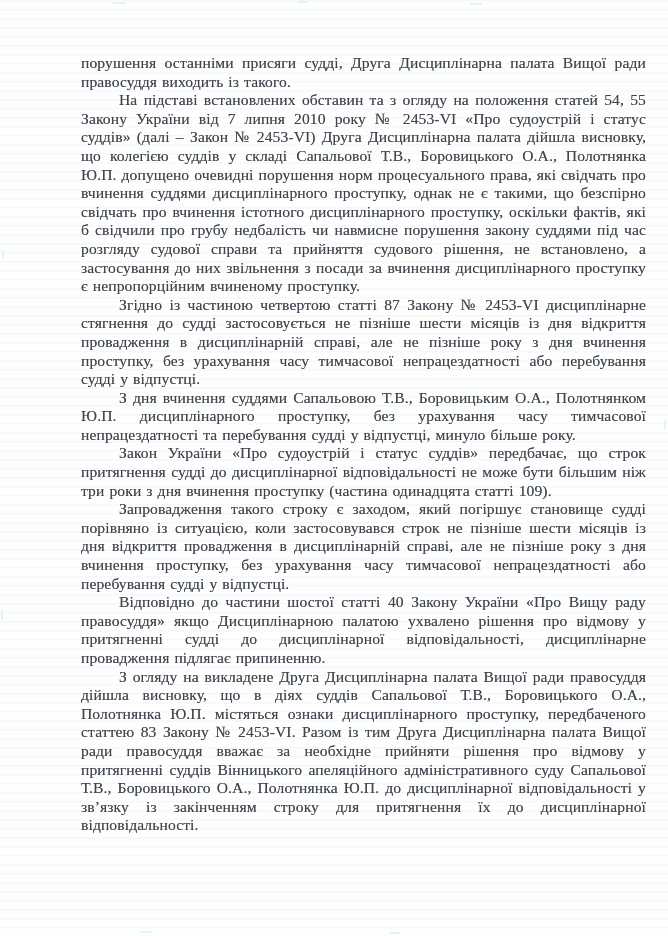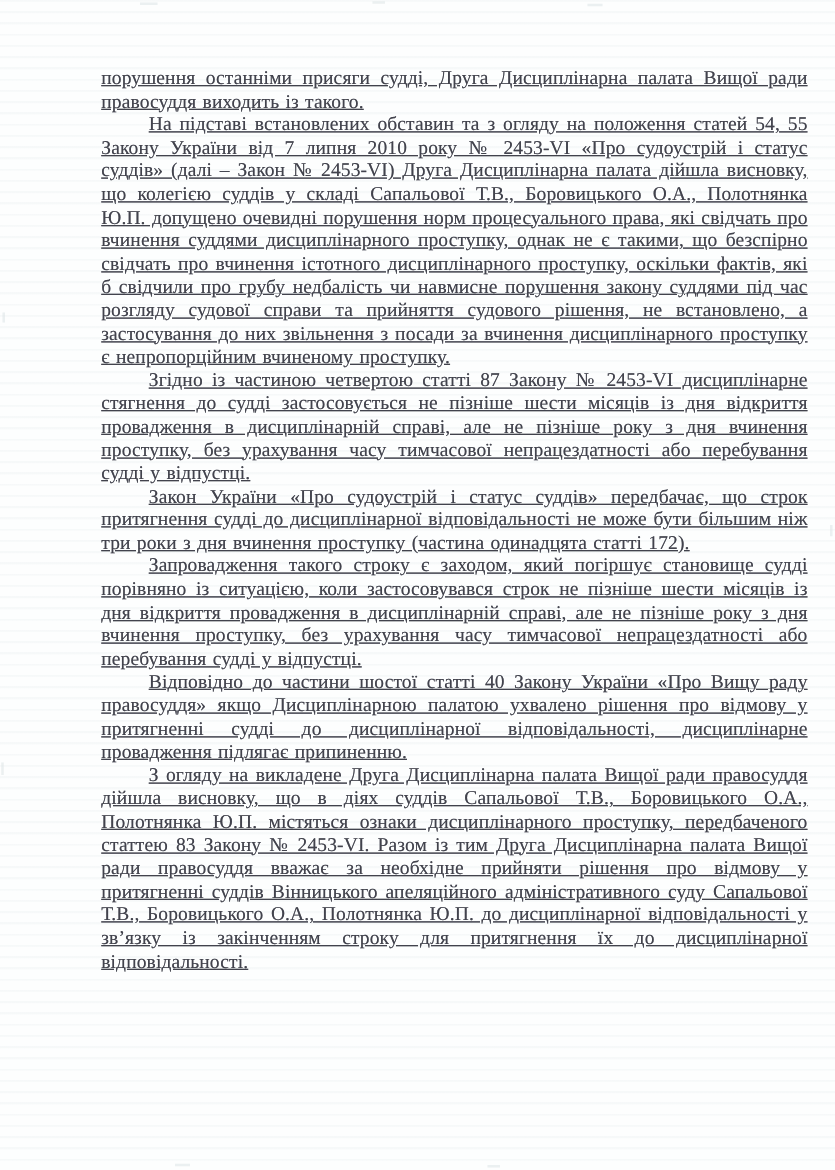--- a/index.html
+++ b/index.html
@@ -44,21 +44,20 @@
     left: 81px;
     top: 54px;
     width: 565px;
     font-family: "Liberation Serif", "DejaVu Serif", serif;
     font-size: 15.6px;
     line-height: 18.6px;
     color: #42434d;
     text-align: justify;
     text-shadow: 0 0 0.4px rgba(62, 63, 74, 0.55);
     letter-spacing: 0.1px;
-    text-decoration: underline;
   }
   .text-block p {
     margin: 0;
     padding: 0;
     text-indent: 38px;
     word-spacing: 1px;
   }
   .text-block p.no-indent {
     text-indent: 0;
   }
@@ -76,19 +75,20 @@
   <div class="speck" style="left:2px;   top:250px; width:2px; height:8px;"></div>
   <div class="speck" style="left:1px;   top:610px; width:2px; height:10px;"></div>
   <div class="speck" style="left:664px; top:420px; width:2px; height:9px;"></div>
   <div class="speck" style="left:140px; top:931px; width:12px; height:2px;"></div>
   <div class="speck" style="left:390px; top:932px; width:10px; height:2px;"></div>
 
   <div class="text-block">
     <p class="no-indent">порушення останніми присяги судді, Друга Дисциплінарна палата Вищої ради правосуддя виходить із такого.</p>
     <p>На підставі встановлених обставин та з огляду на положення статей 54, 55 Закону України від 7 липня 2010 року № 2453-VI «Про судоустрій і статус суддів» (далі – Закон № 2453-VI) Друга Дисциплінарна палата дійшла висновку, що колегією суддів у складі Сапальової Т.В., Боровицького О.А., Полотнянка Ю.П. допущено очевидні порушення норм процесуального права, які свідчать про вчинення суддями дисциплінарного проступку, однак не є такими, що безспірно свідчать про вчинення істотного дисциплінарного проступку, оскільки фактів, які б свідчили про грубу недбалість чи навмисне порушення закону суддями під час розгляду судової справи та прийняття судового рішення, не встановлено, а застосування до них звільнення з посади за вчинення дисциплінарного проступку є непропорційним вчиненому проступку.</p>
     <p>Згідно із частиною четвертою статті 87 Закону № 2453-VI дисциплінарне стягнення до судді застосовується не пізніше шести місяців із дня відкриття провадження в дисциплінарній справі, але не пізніше року з дня вчинення проступку, без урахування часу тимчасової непрацездатності або перебування судді у відпустці.</p>
-    <p>Закон України «Про судоустрій і статус суддів» передбачає, що строк притягнення судді до дисциплінарної відповідальності не може бути більшим ніж три роки з дня вчинення проступку (частина одинадцята статті 172).</p>
+    <p>З дня вчинення суддями Сапальовою Т.В., Боровицьким О.А., Полотнянком Ю.П. дисциплінарного проступку, без урахування часу тимчасової непрацездатності та перебування судді у відпустці, минуло більше року.</p>
+    <p>Закон України «Про судоустрій і статус суддів» передбачає, що строк притягнення судді до дисциплінарної відповідальності не може бути більшим ніж три роки з дня вчинення проступку (частина одинадцята статті 109).</p>
     <p>Запровадження такого строку є заходом, який погіршує становище судді порівняно із ситуацією, коли застосовувався строк не пізніше шести місяців із дня відкриття провадження в дисциплінарній справі, але не пізніше року з дня вчинення проступку, без урахування часу тимчасової непрацездатності або перебування судді у відпустці.</p>
     <p>Відповідно до частини шостої статті 40 Закону України «Про Вищу раду правосуддя» якщо Дисциплінарною палатою ухвалено рішення про відмову у притягненні судді до дисциплінарної відповідальності, дисциплінарне провадження підлягає припиненню.</p>
     <p>З огляду на викладене Друга Дисциплінарна палата Вищої ради правосуддя дійшла висновку, що в діях суддів Сапальової Т.В., Боровицького О.А., Полотнянка Ю.П. містяться ознаки дисциплінарного проступку, передбаченого статтею 83 Закону № 2453-VI. Разом із тим Друга Дисциплінарна палата Вищої ради правосуддя вважає за необхідне прийняти рішення про відмову у притягненні суддів Вінницького апеляційного адміністративного суду Сапальової Т.В., Боровицького О.А., Полотнянка Ю.П. до дисциплінарної відповідальності у зв’язку із закінченням строку для притягнення їх до дисциплінарної відповідальності.</p>
   </div>
 
 </div>
 
 </body></html>

